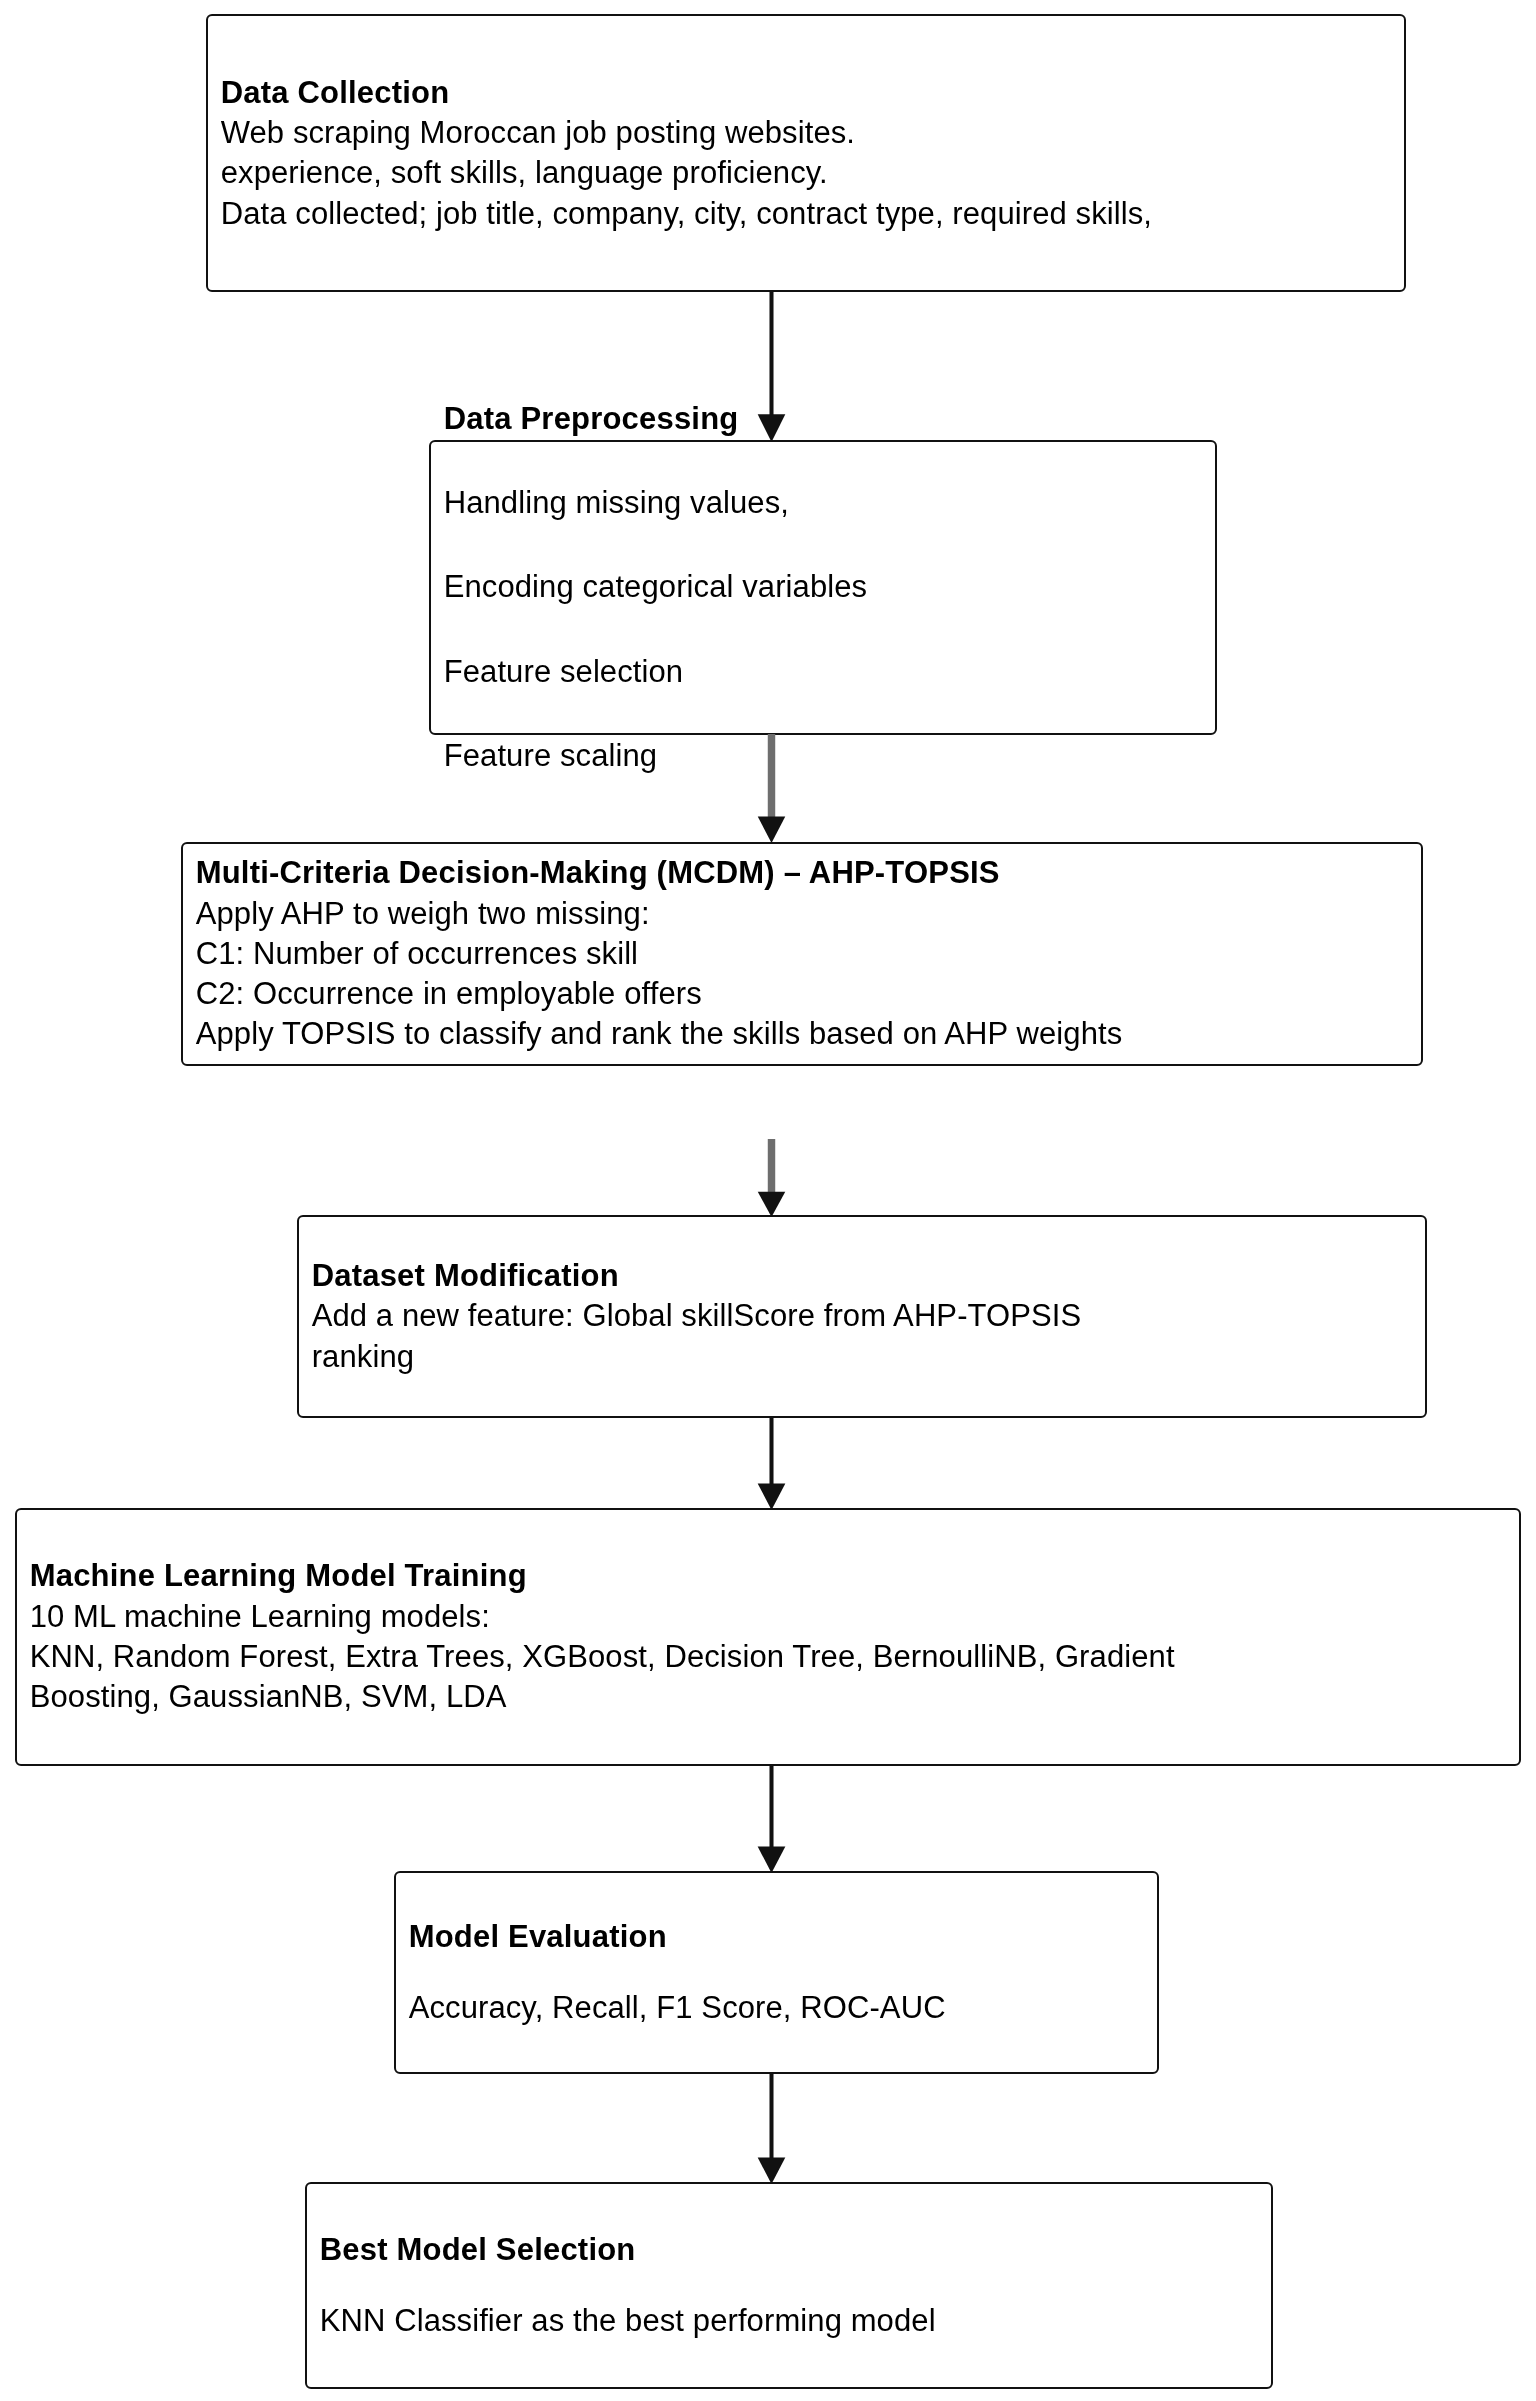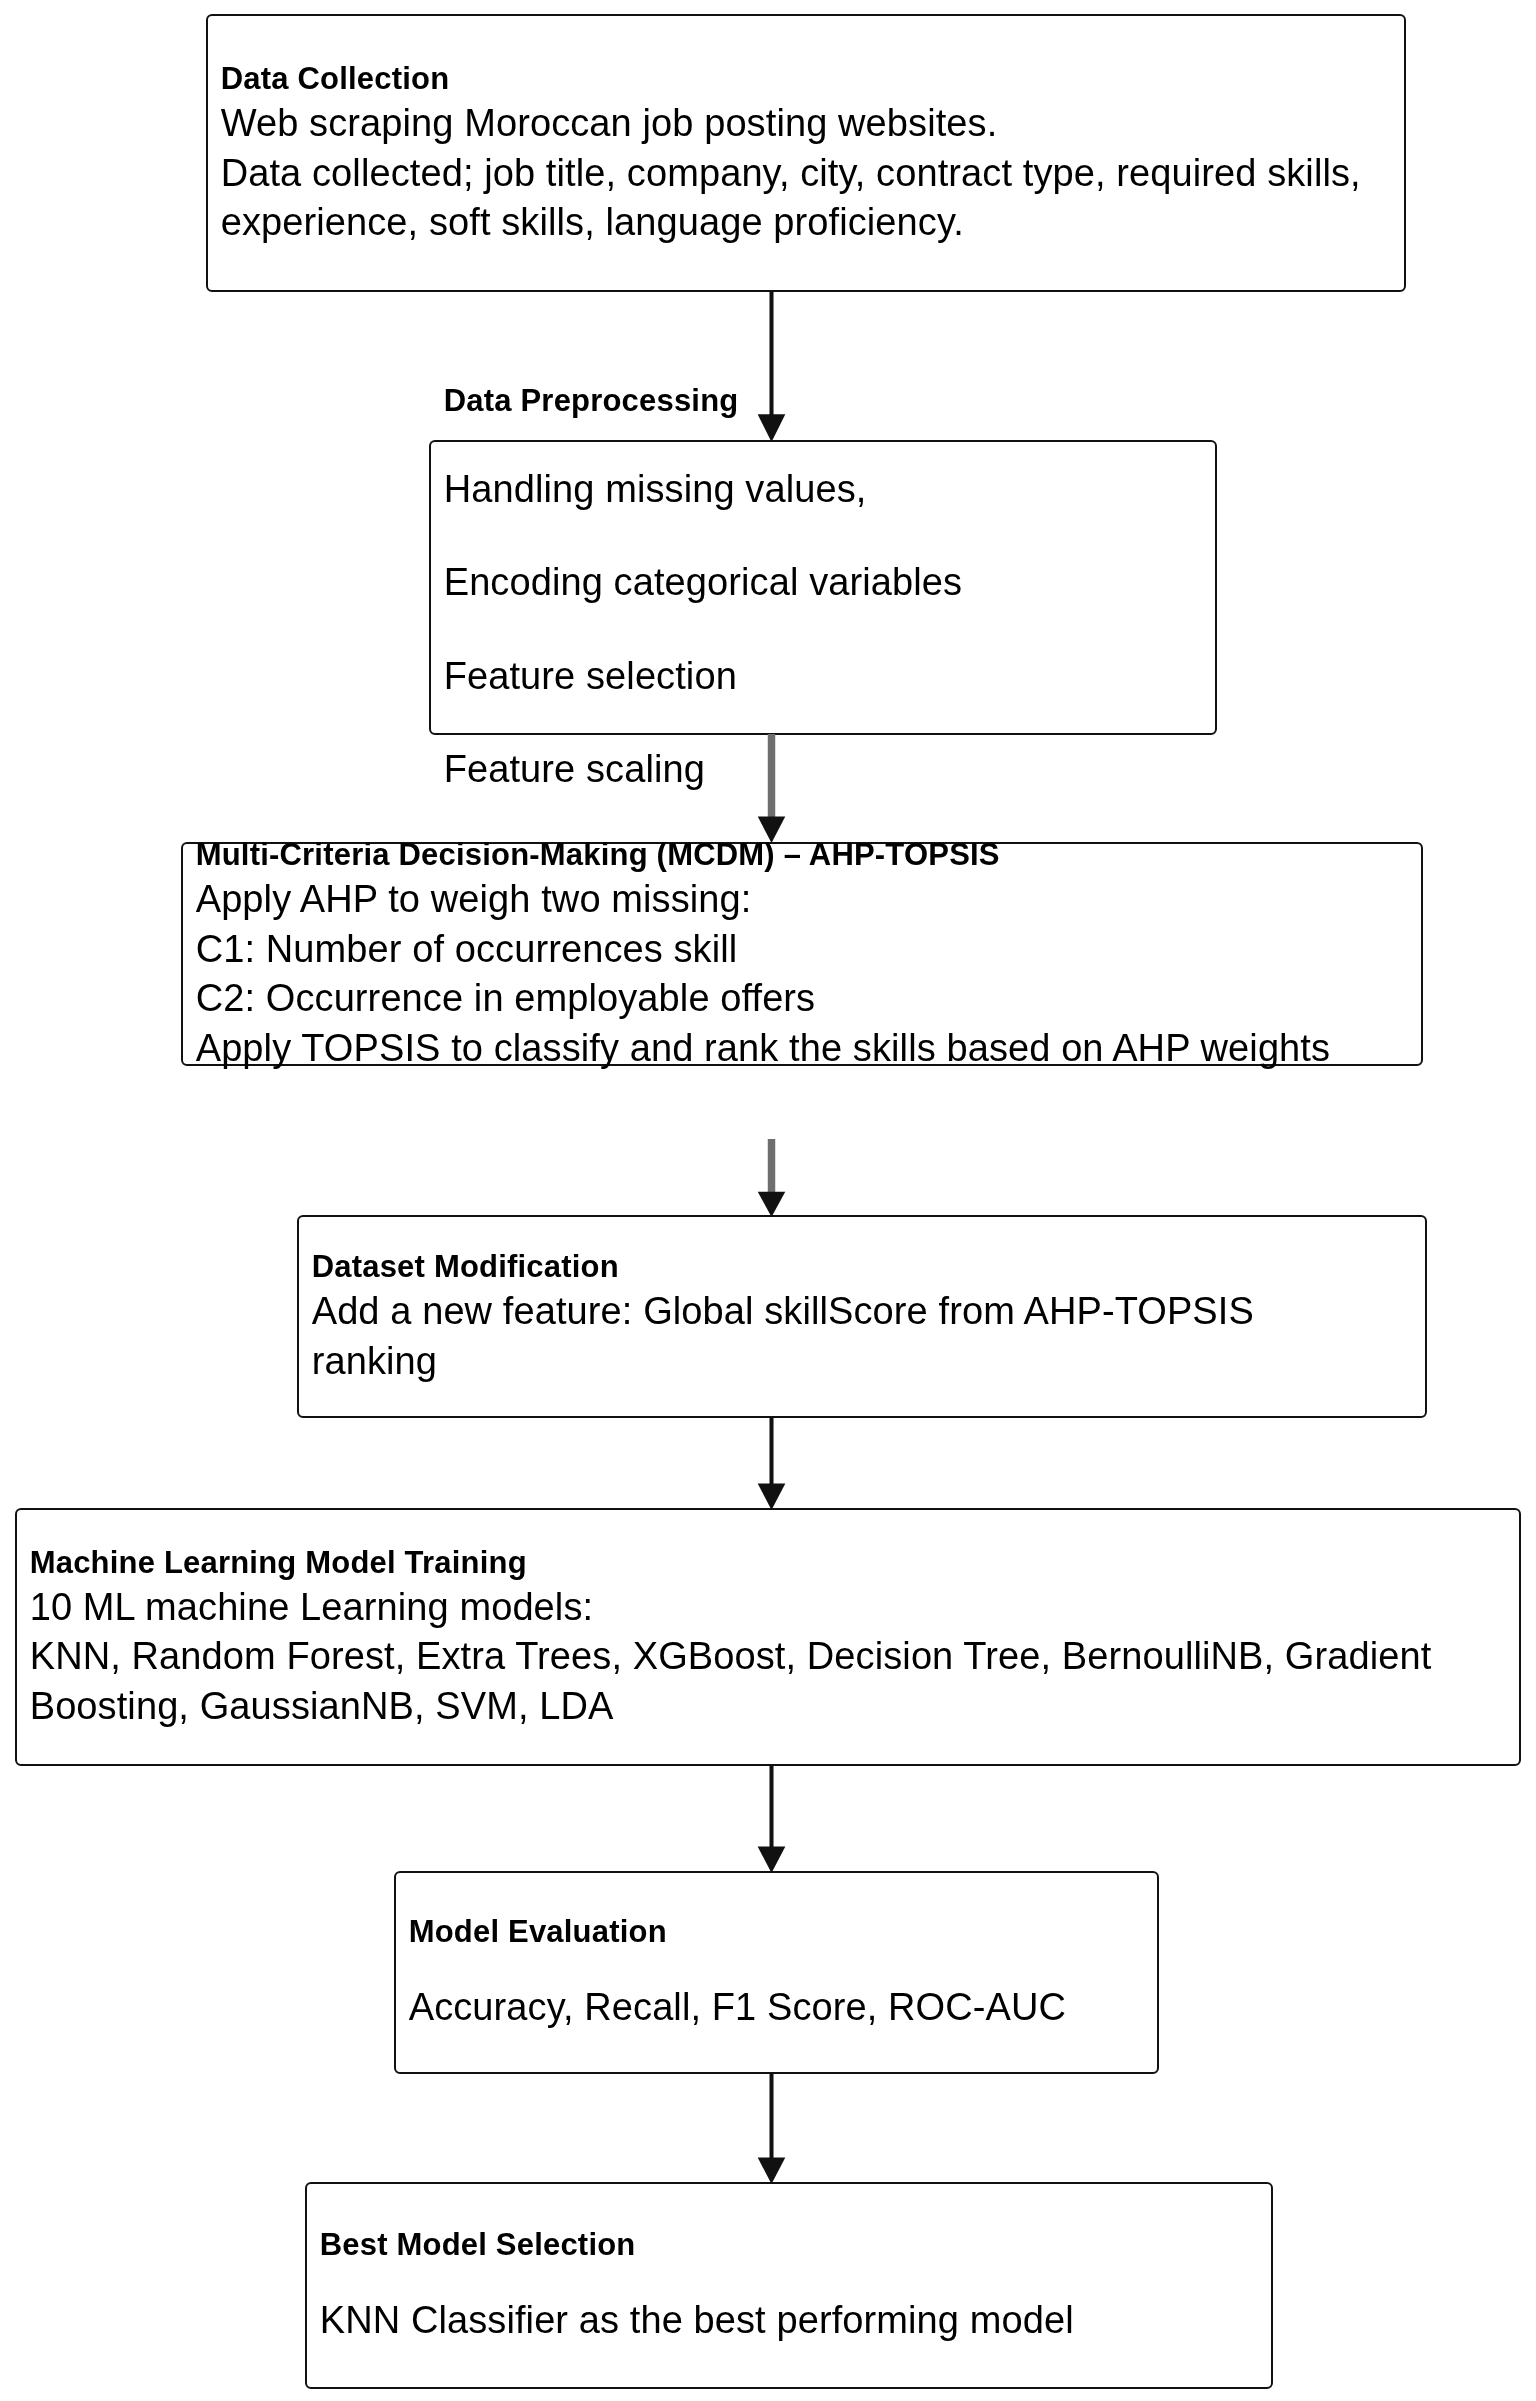--- a/index.html
+++ b/index.html
@@ -39,21 +39,21 @@
   .node-title {
     font-weight: bold;
     font-size: 31px;
     line-height: 1.30;
     letter-spacing: 0.2px;
     white-space: nowrap;
   }
 
   .node-line {
     font-weight: normal;
-    font-size: 38px;
+    font-size: 31px;
     line-height: 1.30;
     letter-spacing: 0.1px;
   }
 
   .spacer-line {
     height: 31px;
   }
 
   
   #node-data-collection      { left: 206px;  top: 14.4px;   width: 1200px; height: 278px; }
@@ -80,22 +80,22 @@
   #conn-6 { left: 754px; top: 2073px; height: 111px; }
 </style>
 </head>
 <body>
 
 <div id="canvas">
 
   <div class="node" id="node-data-collection">
     <div class="node-title">Data Collection</div>
     <div class="node-line">Web scraping Moroccan job posting websites.</div>
+    <div class="node-line">experience, soft skills, language proficiency.</div>
     <div class="node-line">Data collected; job title, company, city, contract type, required skills,</div>
-    <div class="node-line">experience, soft skills, language proficiency.</div>
   </div>
 
   <div class="connector" id="conn-1">
     <svg width="35" height="151" viewBox="0 0 60 262">
       <line x1="30" y1="0" x2="30" y2="236" stroke="#111111" stroke-width="7"></line>
       <polygon points="30,262 6,214 54,214" fill="#111111"></polygon>
     </svg>
   </div>
 
   <div class="node" id="node-data-preprocessing">

